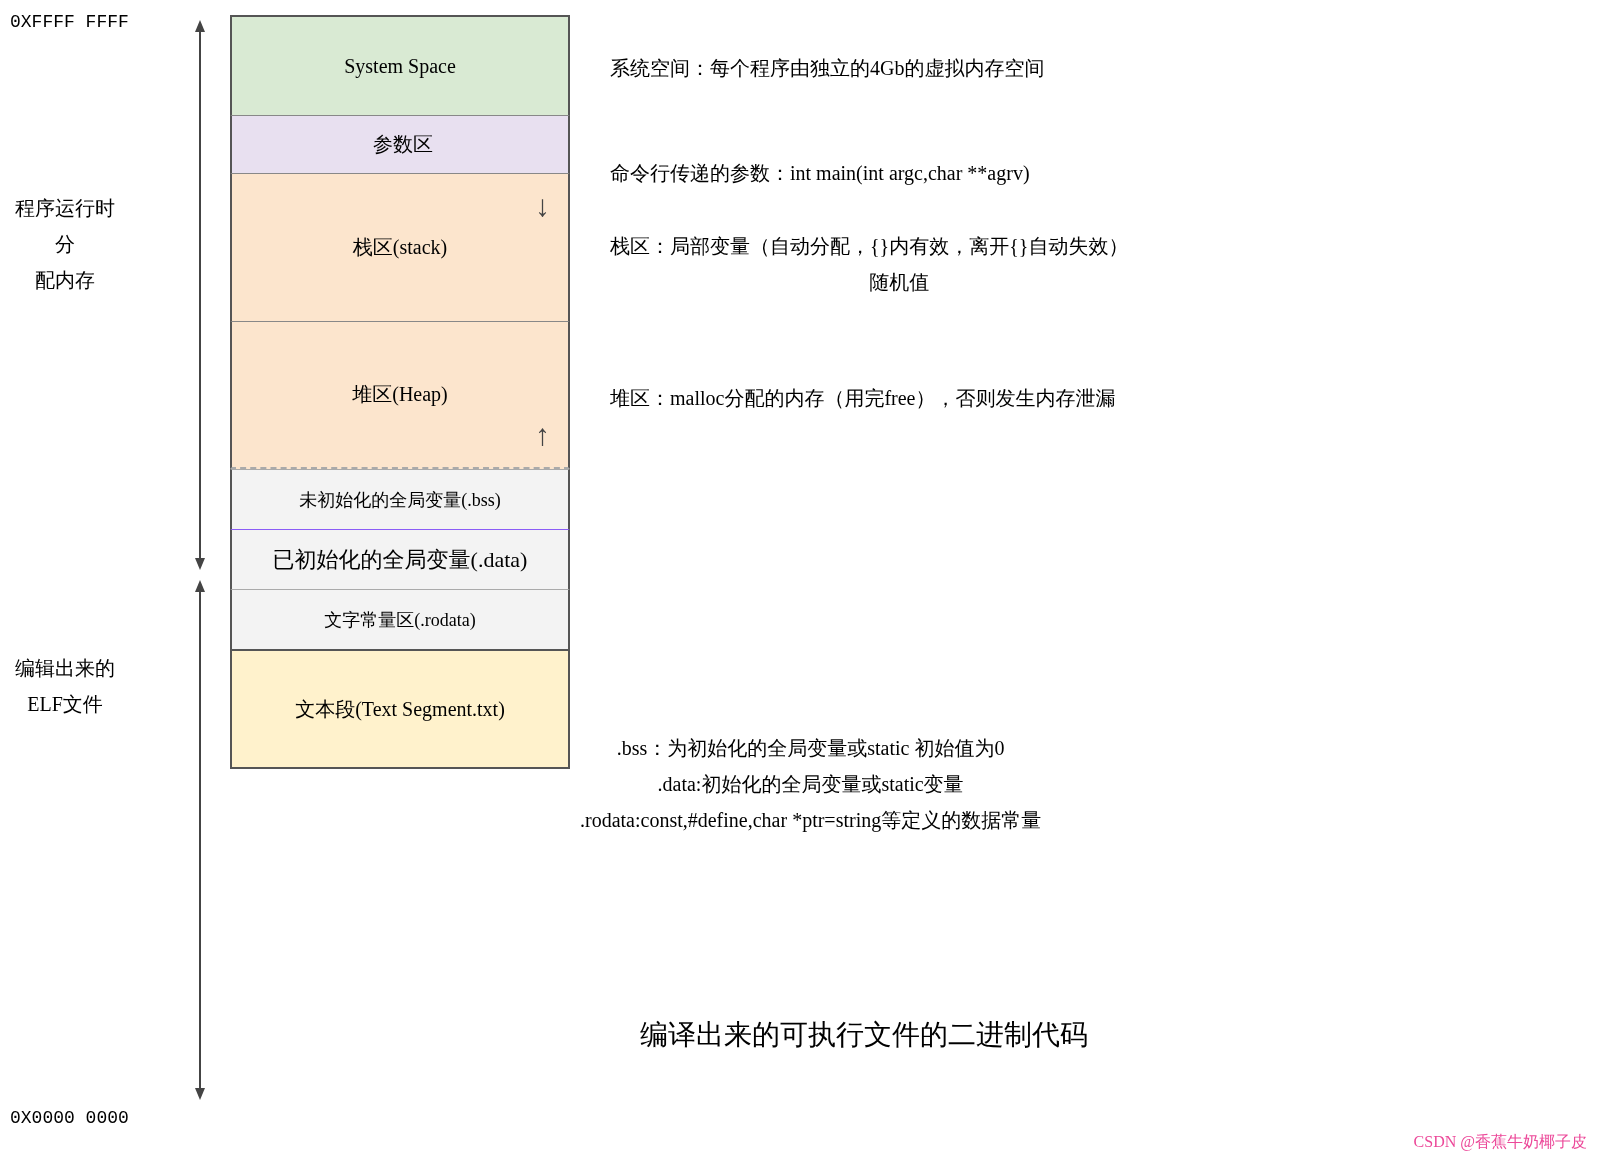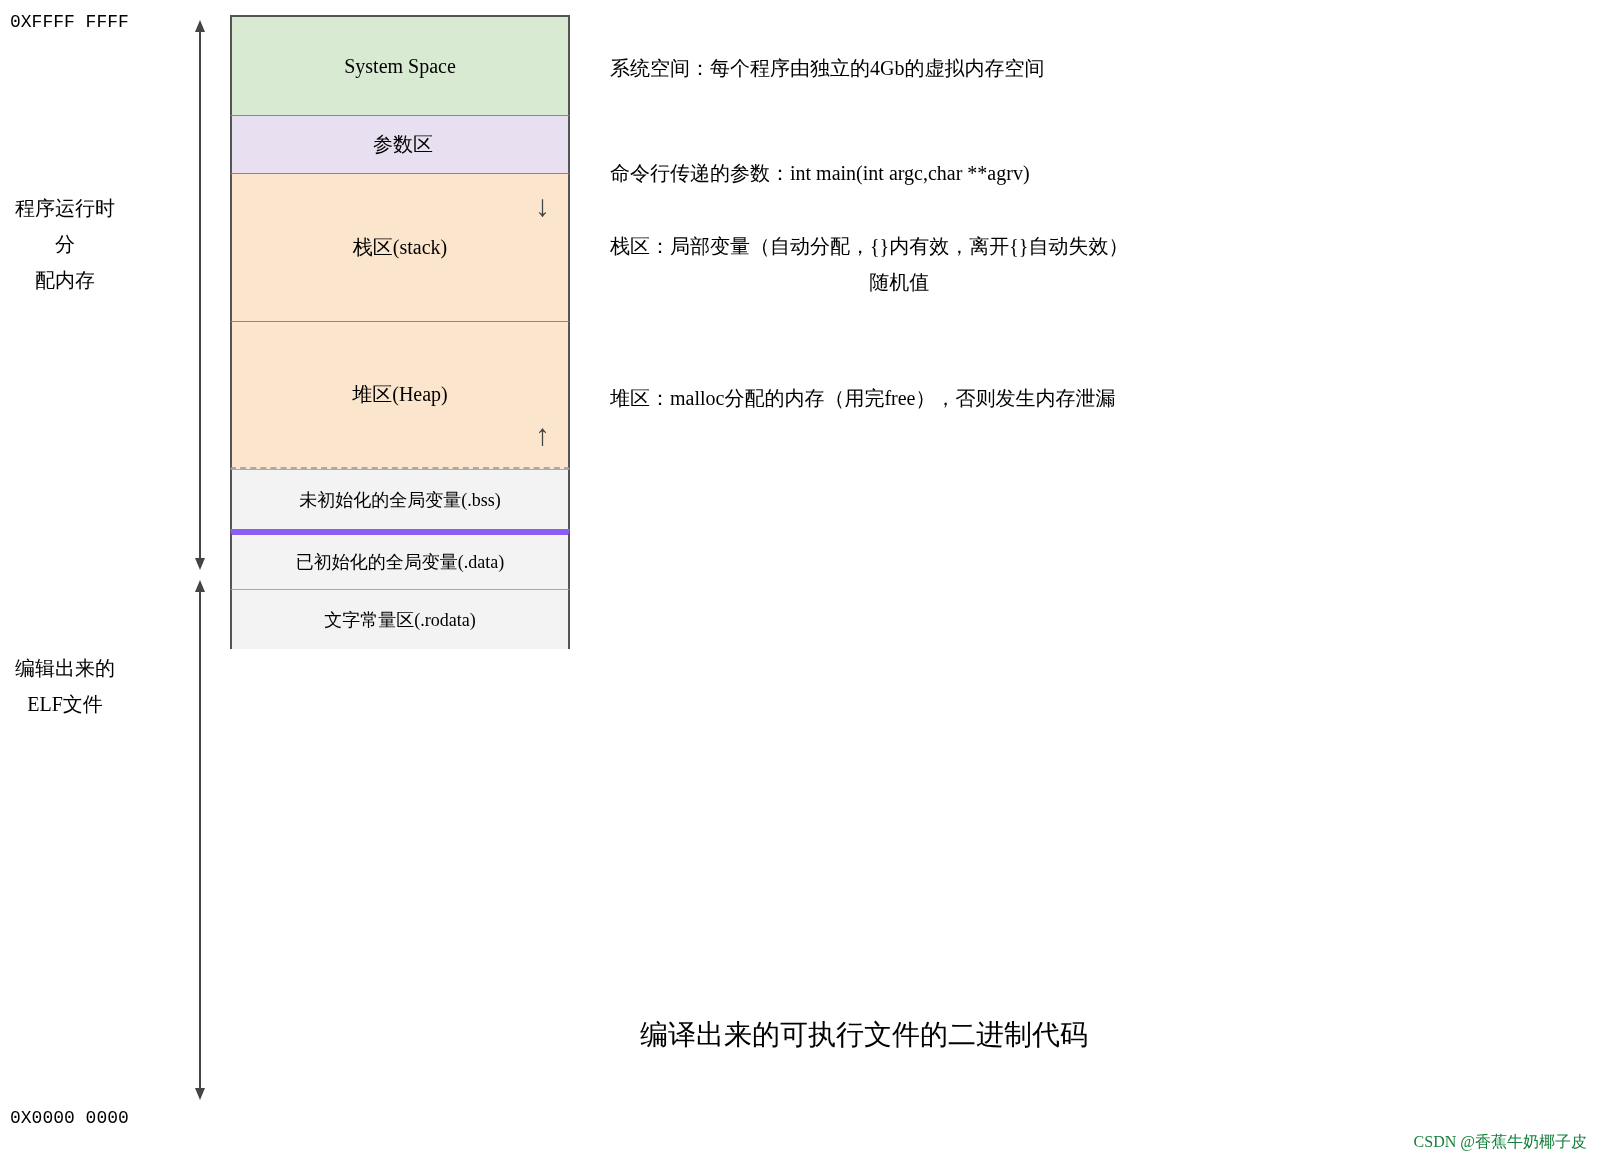--- a/index.html
+++ b/index.html
@@ -41,21 +41,21 @@
     }
 
     .seg-top-border { border-top: 2px solid #555; }
 
     .seg-system   { background: #d9ead3; height: 100px; }
     .seg-params   { background: #e8e0f0; height: 58px; border-top: 1px solid #888; padding-left: 14px; }
     .seg-stack    { background: #fce5cd; height: 148px; border-top: 1px solid #888; position: relative; }
     .seg-heap     { background: #fce5cd; height: 148px; border-top: 1px solid #888; border-bottom: 2px dashed #aaa; position: relative; }
     .seg-data     { background: #f3f3f3; height: 160px; border-top: 2px solid #555; }
     .seg-bss      { background: #f3f3f3; height: 60px; border-top: 1px solid #aaa; font-size: 18px; }
-    .seg-init     { background: #f3f3f3; height: 60px; border-top: 6px solid #8b5cf6; font-size: 18px; }
+    .seg-init     { background: #f3f3f3; height: 60px; border-top: 1px solid #8b5cf6; font-size: 22px; }
     .seg-rodata   { background: #f3f3f3; height: 60px; border-top: 1px solid #aaa; font-size: 18px; }
     .seg-text     { background: #fff2cc; height: 120px; border-top: 2px solid #555; border-bottom: 2px solid #555; }
 
     .inner-down-arrow {
       position: absolute;
       right: 18px;
       top: 15px;
       font-size: 30px;
       color: #444;
     }
@@ -118,40 +118,48 @@
     </div>
 
     <div class="seg-block seg-init">
       <span>已初始化的全局变量(.data)</span>
     </div>
 
     <div class="seg-block seg-rodata">
       <span>文字常量区(.rodata)</span>
     </div>
 
+    <div class="seg-block seg-text">
+      <span>文本段(Text Segment.txt)</span>
+    </div>
 
   </div>
 
   <div style="position:absolute; left:610px; top:50px; font-size:20px; line-height:1.8;">
     <span>系统空间：每个程序由独立的4Gb的虚拟内存空间</span>
   </div>
 
   <div style="position:absolute; left:610px; top:155px; font-size:20px; line-height:1.8;">
     <span>命令行传递的参数：int main(int argc,char **agrv)</span>
   </div>
 
   <div style="position:absolute; left:610px; top:228px; font-size:20px; line-height:1.8;">
     <div>栈区：局部变量（自动分配，{}内有效，离开{}自动失效）</div>
     <div style="text-align:center; margin-left:60px;">随机值</div>
   </div>
 
   <div style="position:absolute; left:610px; top:380px; font-size:20px; line-height:1.8;">
     <span>堆区：malloc分配的内存（用完free），否则发生内存泄漏</span>
   </div>
 
+  <div style="position:absolute; left:580px; top:730px; font-size:20px; line-height:1.8; text-align:center;">
+    <div>.bss：为初始化的全局变量或static  初始值为0</div>
+    <div>.data:初始化的全局变量或static变量</div>
+    <div>.rodata:const,#define,char *ptr=string等定义的数据常量</div>
+  </div>
 
   <div style="position:absolute; left:640px; top:1010px; font-size:28px; line-height:1.8;">
     <span>编译出来的可执行文件的二进制代码</span>
   </div>
 
-  <div style="position:absolute; bottom:10px; right:30px; font-size:16px; color:#15803d;">CSDN @香蕉牛奶椰子皮</div>
+  <div style="position:absolute; bottom:10px; right:30px; font-size:16px; color:#ec4899;">CSDN @香蕉牛奶椰子皮</div>
 
 </div>
 
 </body></html>

